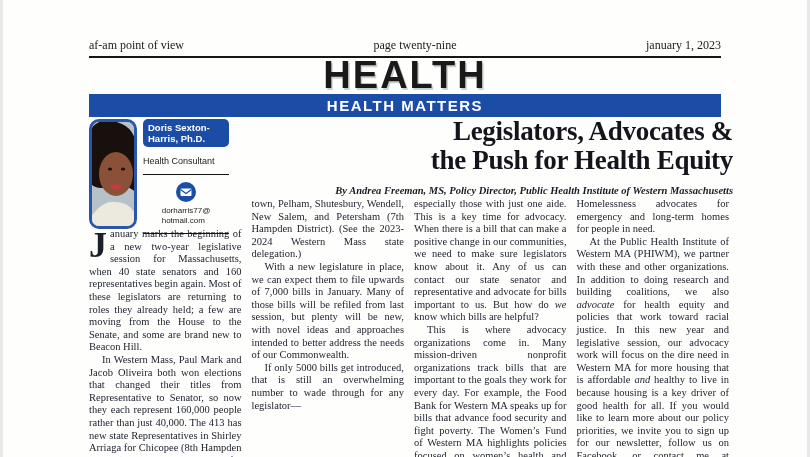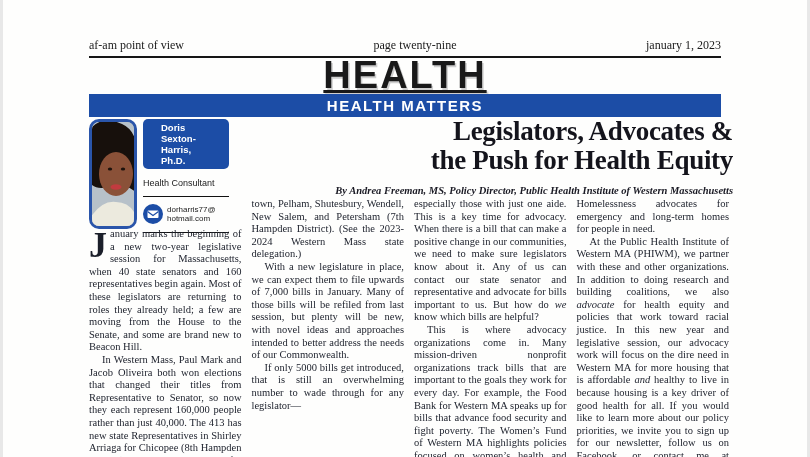--- a/index.html
+++ b/index.html
@@ -14,47 +14,46 @@
     position:absolute; left:86px; right:86px; top:38px;
     display:flex; justify-content:space-between;
     font-size:12px; color:#1a1a1a;
   }
   .masthead-rule { position:absolute; left:86px; right:86px; top:56px; height:2px; background:#161616; }
   .health-title {
     position:absolute; left:0; right:0; top:56px; text-align:center;
     font-family:"Liberation Sans", sans-serif; font-weight:bold;
     font-size:38px; line-height:38px; letter-spacing:2px; color:#191919;
     text-shadow:1.5px 1.5px 0 rgba(120,120,120,.35);
-    text-decoration:underline;
   }
   .banner {
     position:absolute; left:86px; right:86px; top:94px; height:23px;
     background:#1c4da6; color:#fff; text-align:center;
     font-family:"Liberation Sans", sans-serif; font-weight:bold;
     font-size:15px; line-height:23px; letter-spacing:1.5px;
   }
   
   .author-card { position:absolute; left:86px; top:119px; width:140px; display:flex; gap:6px; }
   .author-photo-frame {
     width:48px; height:110px; flex:0 0 48px;
     border:3px solid #2a55aa; border-radius:10px; overflow:hidden; background:#b9c2c9;
   }
   .author-photo-frame svg { display:block; width:100%; height:100%; }
   .author-meta { flex:1; }
   .author-badge {
-    background:#1c4da6; color:#fff; border-radius:5px; padding:3px 18px;
+    background:#1c4da6; color:#fff; border-radius:5px; padding:3px 5px;
     font-family:"Liberation Sans", sans-serif; font-weight:bold;
     font-size:9.5px; line-height:11px;
   }
   .author-role {
     margin-top:9px; font-family:"Liberation Sans", sans-serif;
     font-size:9px; color:#222;
   }
   .card-rule { height:1px; background:#111; margin:8px 0 7px 0; }
-  .email-row { display:flex; align-items:center; gap:4px; }
+  .email-row { display:flex; align-items:center; gap:4px;flex-direction:column; }
   .email-row svg { flex:0 0 20px; }
   .email-text { font-family:"Liberation Sans", sans-serif; font-size:8px; line-height:9.5px; color:#222; }
   
   .headline { position:absolute; left:250px; top:117px; width:480px; text-align:right; }
   .headline h1 {
     font-size:27px; line-height:29px; font-weight:bold; color:#14141c;
     letter-spacing:-0.3px;
   }
   .byline { margin-top:10px; font-size:10.5px; font-weight:bold; font-style:italic; color:#1a1a24; }
   

